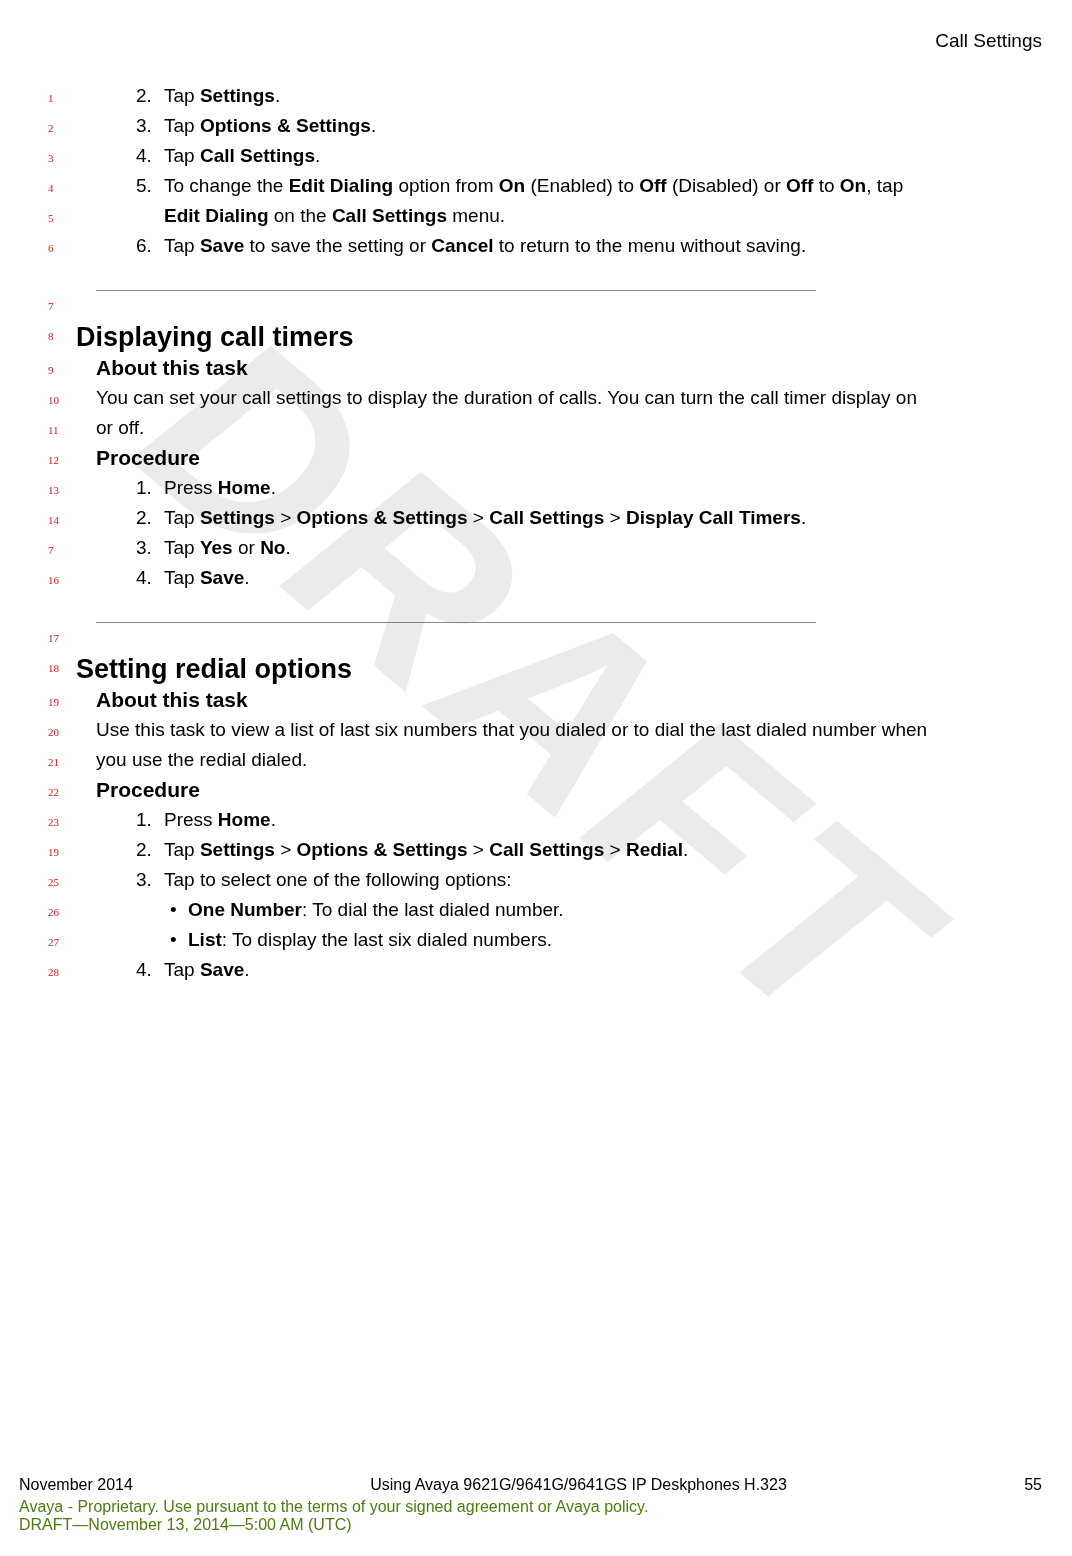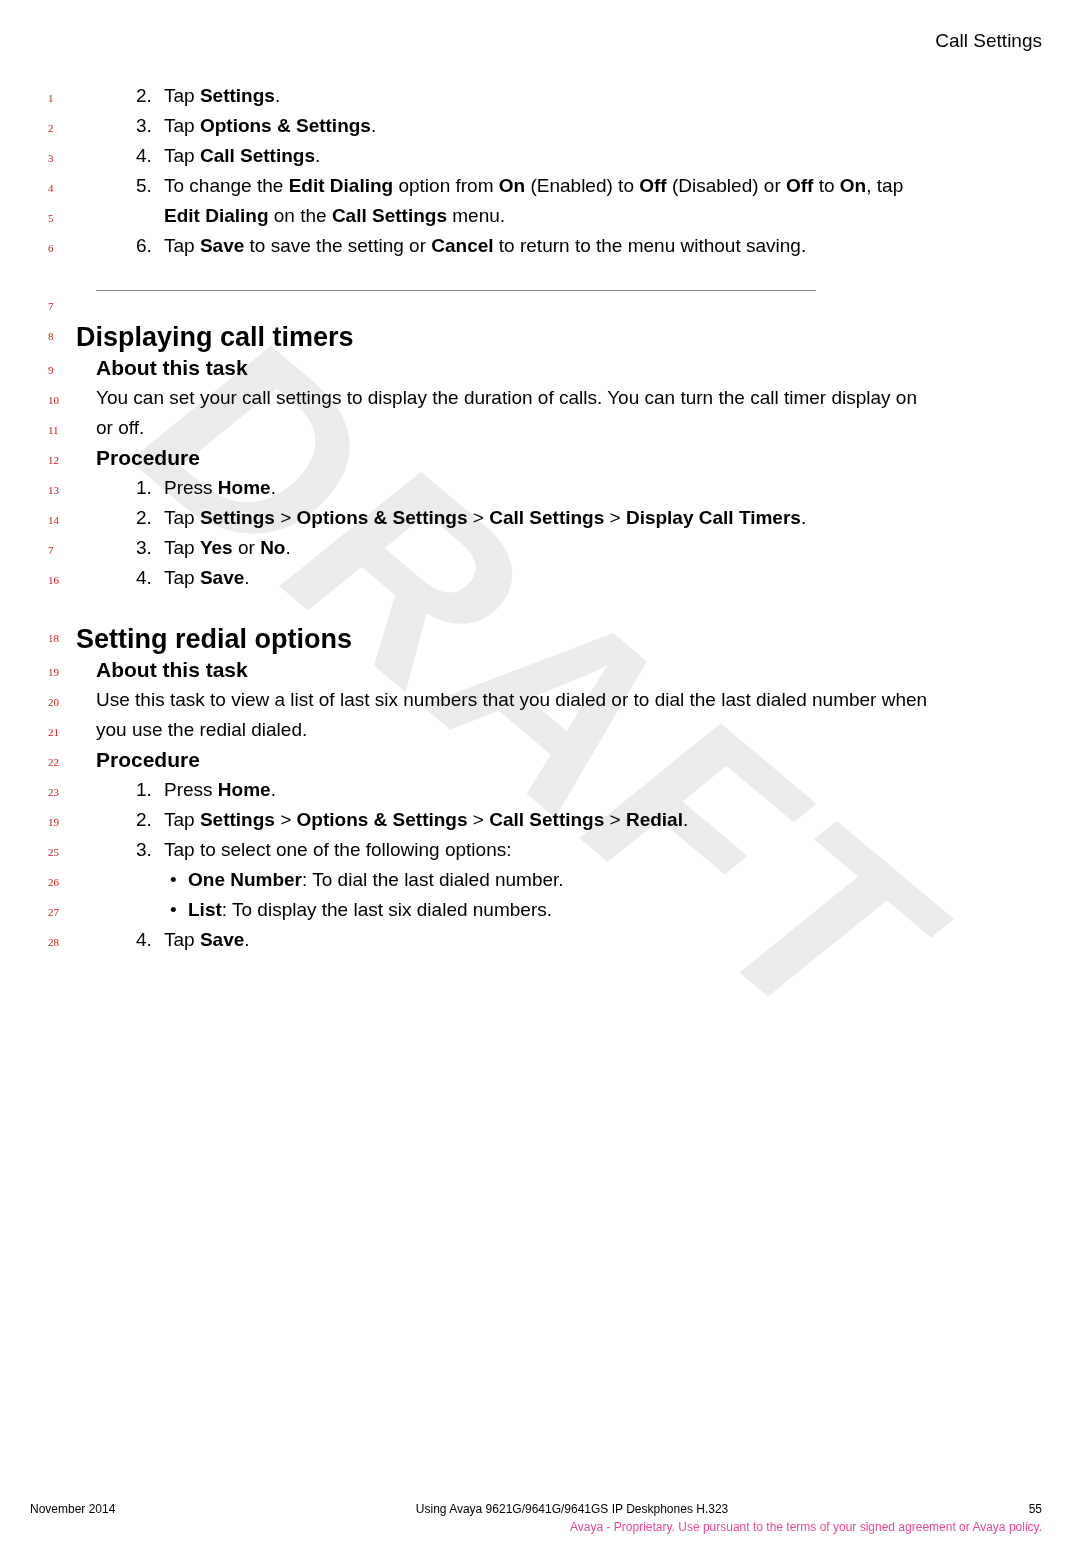--- a/index.html
+++ b/index.html
@@ -73,27 +73,27 @@
   .sep {
     border: none;
     border-top: 1px solid #888;
     margin: 0 0 0 20px;
     width: 720px;
   }
   .gap-lg { height: 28px; }
   .footer {
     position: absolute;
     bottom: 22px;
-    left: 30px;
+    left: 19px;
     right: 30px;
-    text-align: right;
-    font-size: 12px;
+    text-align: left;
+    font-size: 16px;
   }
   .footer .line1 { display: flex; justify-content: space-between; color: #000; margin-bottom: 4px; }
-  .footer .red { color: #ec4899; }
+  .footer .red { color: #4d7c0f; }
 </style>
 </head>
 <body>
 
 <div class="page">
   <div class="watermark">DRAFT</div>
   <div class="header-right">Call Settings</div>
 
   <div class="content" id="content">
       <div class="row">
@@ -189,20 +189,26 @@
         </div>
       </div>
       <div class="row">
         <div class="ln">16</div>
         <div class="txt ind-step">
           <div class="num">4.</div>
           <div class="body"><span>Tap </span><b>Save</b><span>.</span></div>
         </div>
       </div>
       <div class="gap-lg"></div>
+      <div class="row">
+        <div class="ln">17</div>
+        <div class="txt">
+          <hr class="sep">
+        </div>
+      </div>
       <div class="row">
         <div class="ln">18</div>
         <div class="txt">
           <h2 class="section">Setting redial options</h2>
         </div>
       </div>
       <div class="row">
         <div class="ln">19</div>
         <div class="txt sub">About this task</div>
       </div>
@@ -262,14 +268,15 @@
       </div>
     </div>
 
   <div class="footer">
     <div class="line1">
       <span>November 2014</span>
       <span>Using Avaya 9621G/9641G/9641GS IP Deskphones H.323</span>
       <span>55</span>
     </div>
     <div class="red">Avaya - Proprietary. Use pursuant to the terms of your signed agreement or Avaya policy.</div>
+    <div class="red">DRAFT—November 13, 2014—5:00 AM (UTC)</div>
   </div>
 </div>
 
 </body></html>

